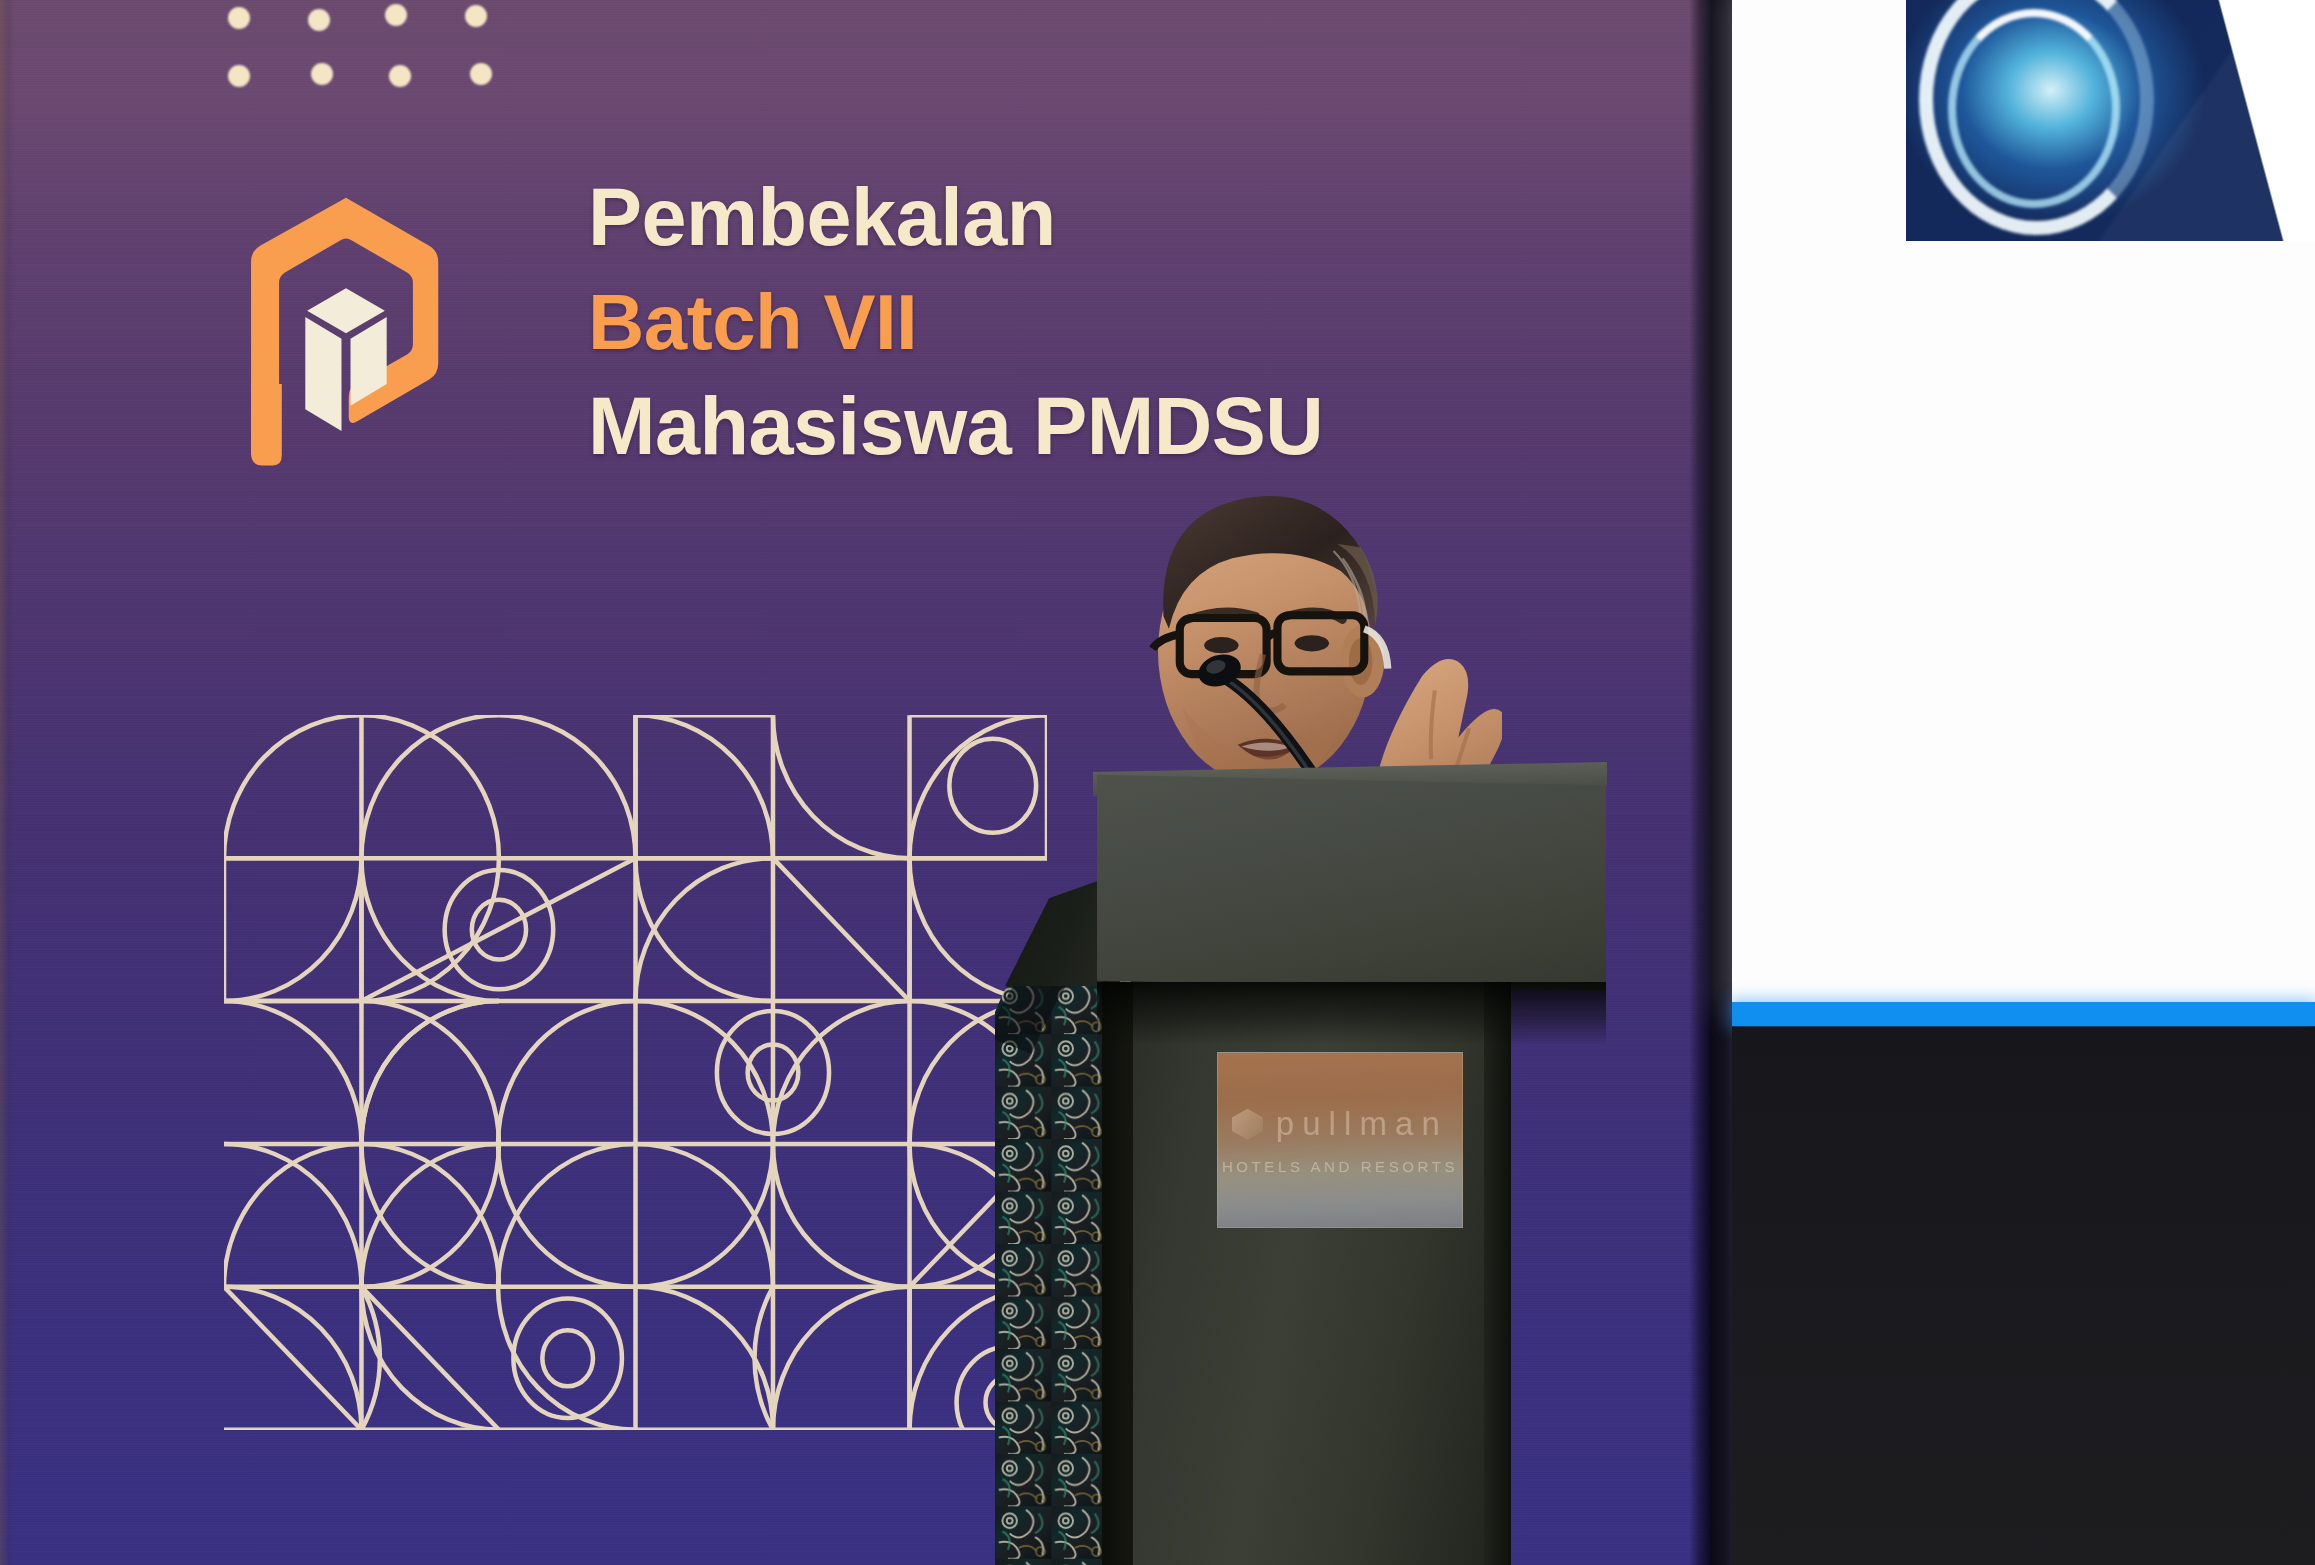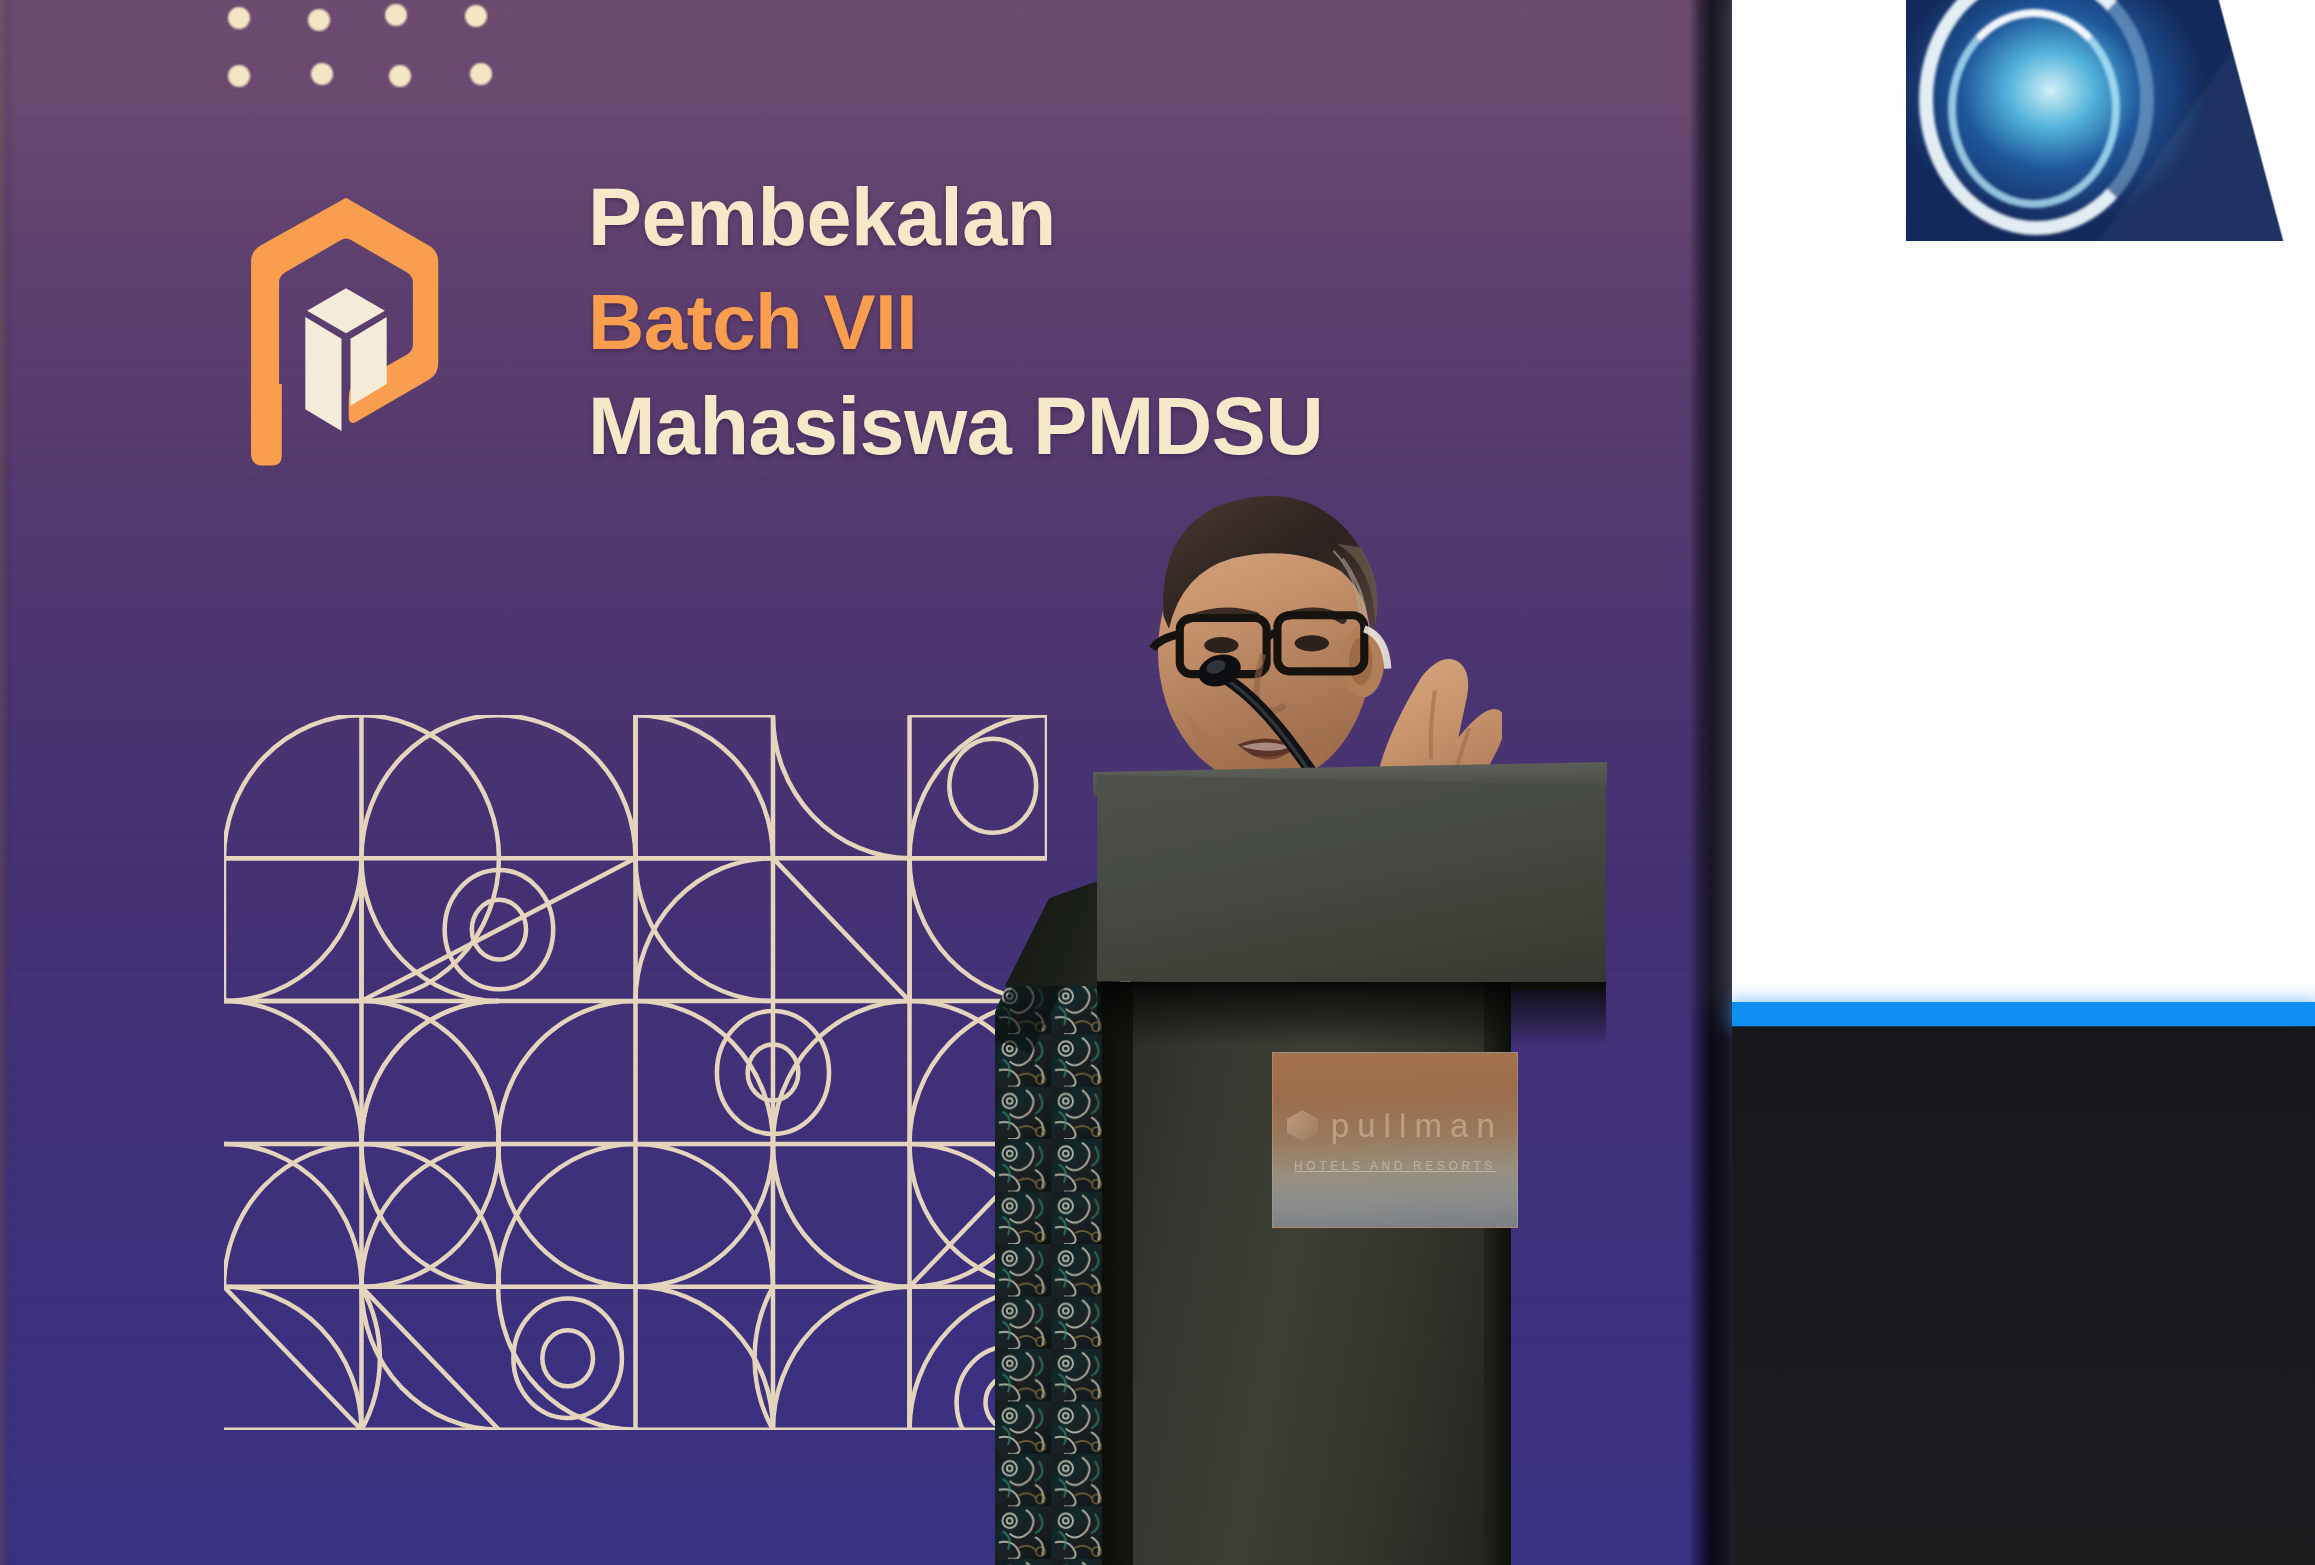--- a/index.html
+++ b/index.html
@@ -137,43 +137,42 @@
   }
   .podium-col-right{
     position:absolute;left:1484px;top:982px;width:27px;height:584px;
     background:linear-gradient(90deg,#20231c 0%,#0e100b 100%);
   }
   .podium-undershadow{
     position:absolute;left:1097px;top:982px;width:509px;height:63px;
     background:linear-gradient(180deg,rgba(3,4,2,.88) 0%,rgba(8,10,6,.42) 60%,rgba(0,0,0,0) 100%);
   }
   .podium-plaque{
-    position:absolute;left:1272px;top:1052px;width:246px;height:176px;
+    position:absolute;left:1217px;top:1052px;width:246px;height:176px;
     background:linear-gradient(178deg,#a5734d 0%,#9c6d4c 26%,#9a7a5d 48%,#97907f 68%,#8b8d8c 84%,#7b7f84 100%);
     border:0.9px solid rgba(200,175,150,.35);
     display:flex;flex-direction:column;align-items:center;justify-content:center;
     gap:14.5px;overflow:hidden;
   }
   .plaque-brand{
     display:flex;align-items:center;gap:12.7px;
     opacity:.62;
   }
   .plaque-mark{
     width:31px;height:31px;border-radius:5.4px;
     background:linear-gradient(135deg,rgba(255,240,220,.55),rgba(180,140,100,.2));
     clip-path:polygon(50% 0,100% 28%,100% 72%,50% 100%,0 72%,0 28%);
   }
   .plaque-word{
     font-size:33px;letter-spacing:8.1px;color:rgba(255,238,216,.55);
     font-weight:400;text-transform:lowercase;
   }
   .plaque-sub{
-    font-size:12px;letter-spacing:3.6px;color:rgba(255,240,220,.38);
+    font-size:15px;letter-spacing:3.6px;color:rgba(255,240,220,.38);
     text-transform:uppercase;
-    text-decoration:underline;
   }
 
   
   .speaker{position:absolute;left:995px;top:457px;width:507px;height:1109px;}
 
   
   .nosel{user-select:none;}
 </style>
 </head>
 <body>

